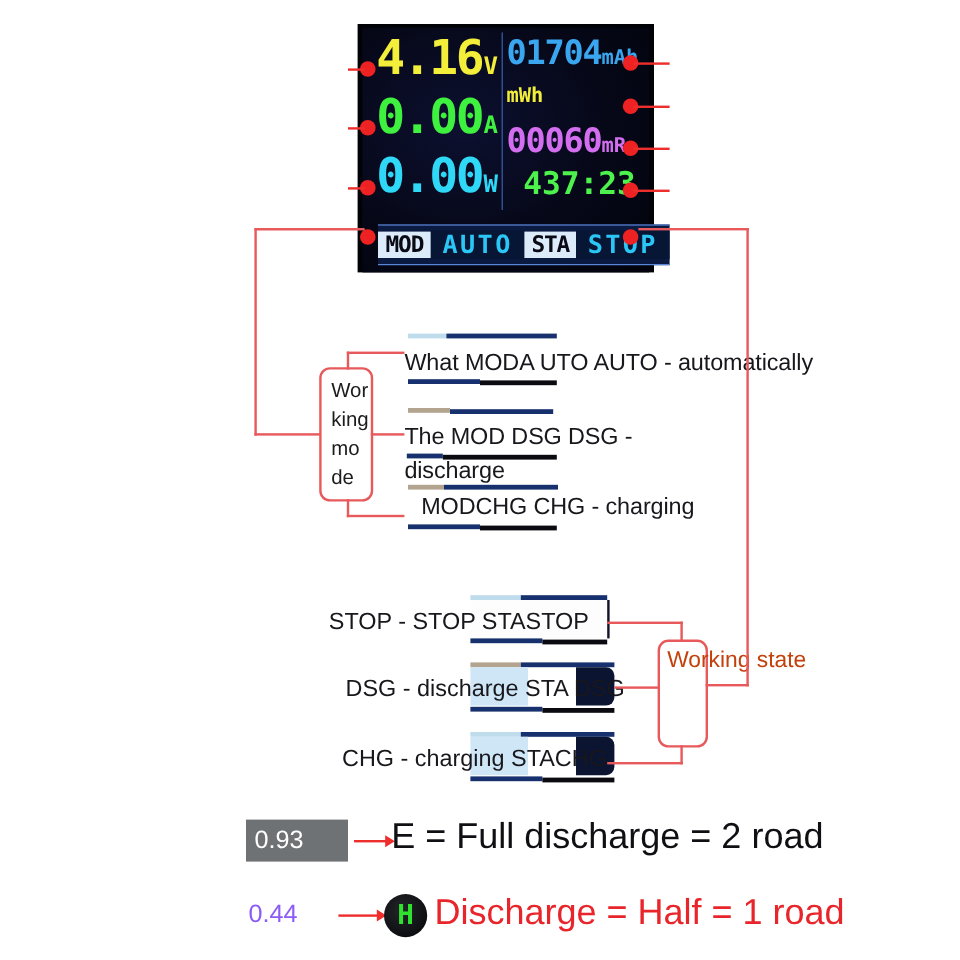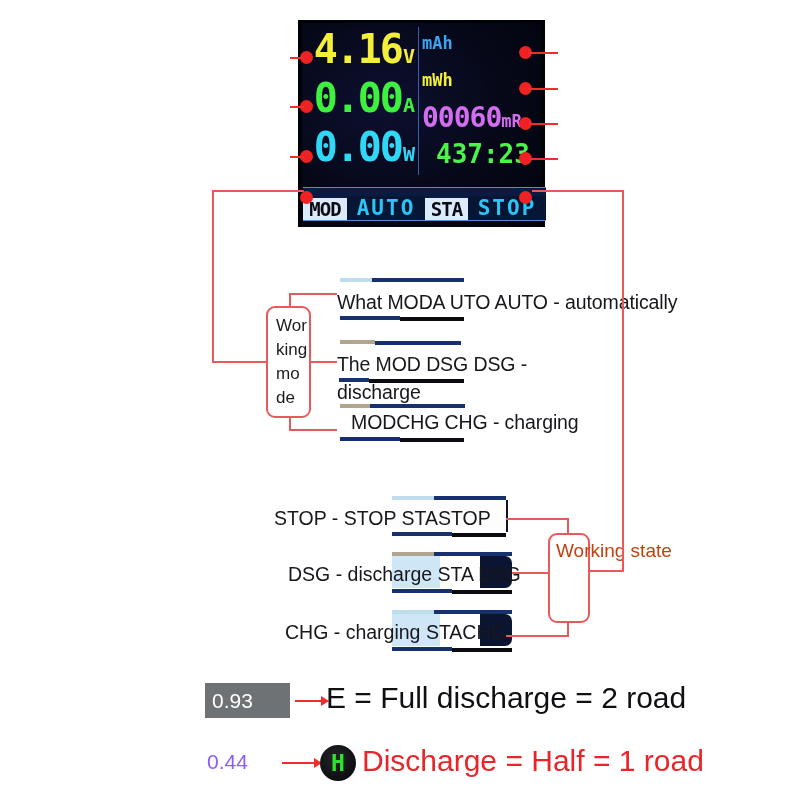--- a/index.html
+++ b/index.html
@@ -103,26 +103,26 @@
   .c-yellow { color: #f2ee3a; }
   .c-green  { color: #3ff13f; }
   .c-cyan   { color: #2fd8f7; }
   .c-cyan2  { color: #3aa6f0; }
   .c-magenta{ color: #d46ef0; }
   .c-green2 { color: #4df24d; }
 
   
   #lcd-statusbar {
     position: absolute;
-    left: 1px;
+    left: 13px;
     bottom: 6px;
     width: 243px;
     height: 32px;
     display: flex;
-    align-items: flex-end;
+    align-items: center;
     background: #0a1a40;
     border-top: 1px solid #5a86d8;
     border-bottom: 1px solid #5a86d8;
   }
   .sb-key {
     background: #dcebfa;
     color: #0a0a16;
     font-family: "DejaVu Sans Mono", monospace;
     font-size: 19px;
     font-weight: 700;
@@ -313,20 +313,21 @@
         <span class="lcd-unit c-green">A</span>
       </div>
       <div class="lcd-row">
         <span class="lcd-big c-cyan">0.00</span>
         <span class="lcd-unit c-cyan">W</span>
       </div>
     </div>
 
     <div class="lcd-right">
       <div class="lcd-rrow">
+        <span class="lcd-med c-cyan2">01704</span>
         <span class="lcd-sunit c-cyan2">mAh</span>
       </div>
       <div class="lcd-rrow">
         <span class="lcd-sunit c-yellow">mWh</span>
       </div>
       <div class="lcd-rrow">
         <span class="lcd-med c-magenta">00060</span>
         <span class="lcd-sunit c-magenta">mR</span>
       </div>
       <div class="lcd-rrow">

